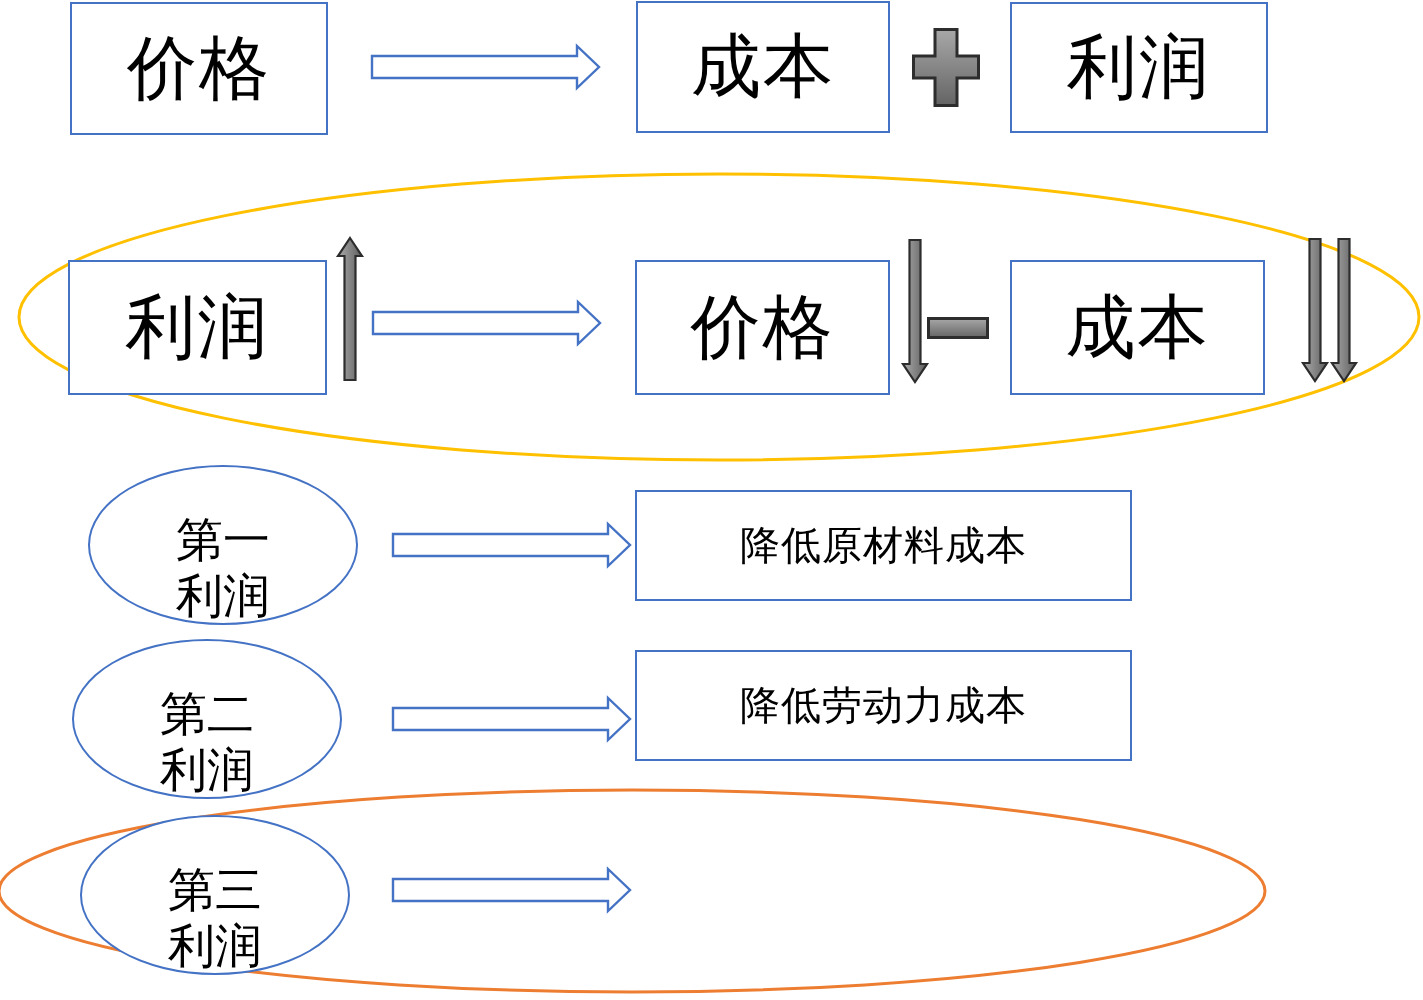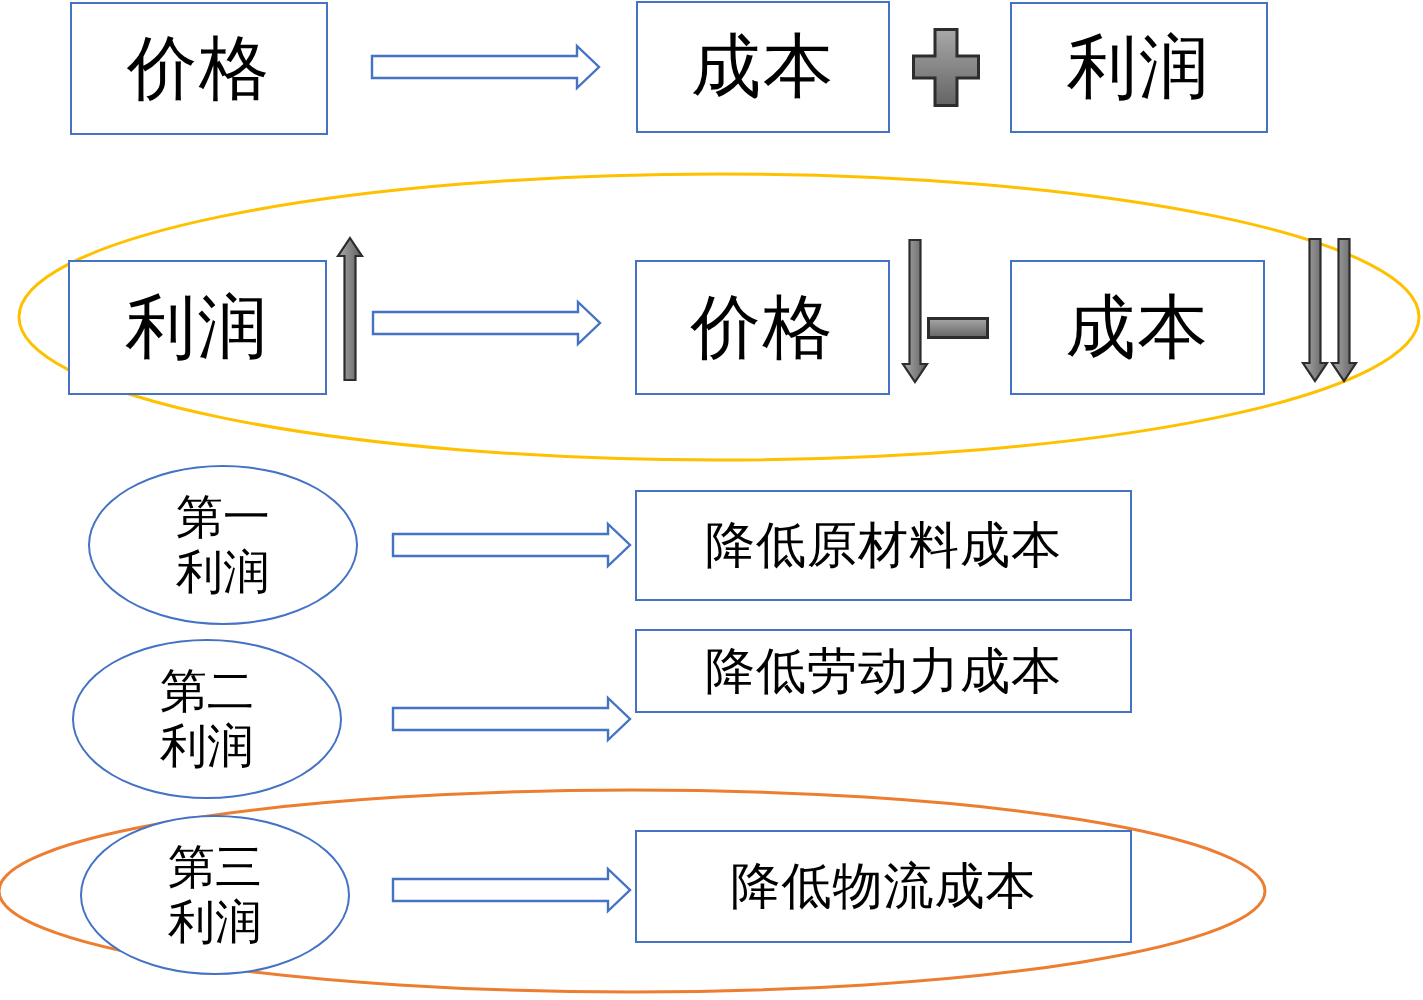--- a/index.html
+++ b/index.html
@@ -1,30 +1,30 @@
 <!DOCTYPE html>
 <html><head>
 <meta charset="utf-8">
 <style>
   html,body { margin:0; padding:0; background:#ffffff; }
   .canvas {
     position:relative; width:1423px; height:1000px; background:#ffffff;
-    font-family:Liberation Serif, serif; color:#000; overflow:hidden;
+    font-family:Liberation Sans, sans-serif; color:#000; overflow:hidden;
   }
   .abs { position:absolute; }
   .box {
     position:absolute; box-sizing:border-box; background:#ffffff;
     border:2px solid #4472C4; display:flex; align-items:center; justify-content:center;
   }
   .box-big   { font-size:70px; letter-spacing:2px; }
-  .box-action{ font-size:50px; letter-spacing:1px; }
+  .box-action{ font-size:40px; letter-spacing:1px; }
   .oval {
     position:absolute; box-sizing:border-box; background:#ffffff;
     border:2px solid #4472C4; border-radius:50%;
-    display:flex; align-items:center; justify-content:center;
+    display:flex; align-items:flex-end; justify-content:center;
   }
   .oval-label {
     font-size:47px; line-height:1.18; text-align:center; white-space:pre-line;
   }
   svg { display:block; overflow:visible; }
 </style>
 </head>
 <body>
 
 <div class="canvas">
@@ -117,30 +117,27 @@
 
   <div class="oval" style="left:72px;top:639px;width:270px;height:160px">
     <span class="oval-label">第二
 利润</span>
   </div>
 
   <svg class="abs" style="left:392px;top:696px" width="240" height="46" viewBox="0 0 240 46">
     <polygon points="1,12 216,12 216,2 238,23 216,44 216,34 1,34" fill="#ffffff" stroke="#4472C4" stroke-width="2.4"></polygon>
   </svg>
 
-  <div class="box box-action" style="left:635px;top:629px;width:497px;height:84px">
+  <div class="box box-action" style="left:635px;top:650px;width:497px;height:111px">
     <span>降低劳动力成本</span>
   </div>
 
   <div class="oval" style="left:80px;top:815px;width:270px;height:160px">
     <span class="oval-label">第三
 利润</span>
   </div>
 
   <svg class="abs" style="left:392px;top:867px" width="240" height="46" viewBox="0 0 240 46">
     <polygon points="1,12 216,12 216,2 238,23 216,44 216,34 1,34" fill="#ffffff" stroke="#4472C4" stroke-width="2.4"></polygon>
   </svg>
 
-  <div class="box box-action" style="left:635px;top:830px;width:497px;height:113px">
-    <span>降低物流成本</span>
-  </div>
 
 </div>
 
 </body></html>

